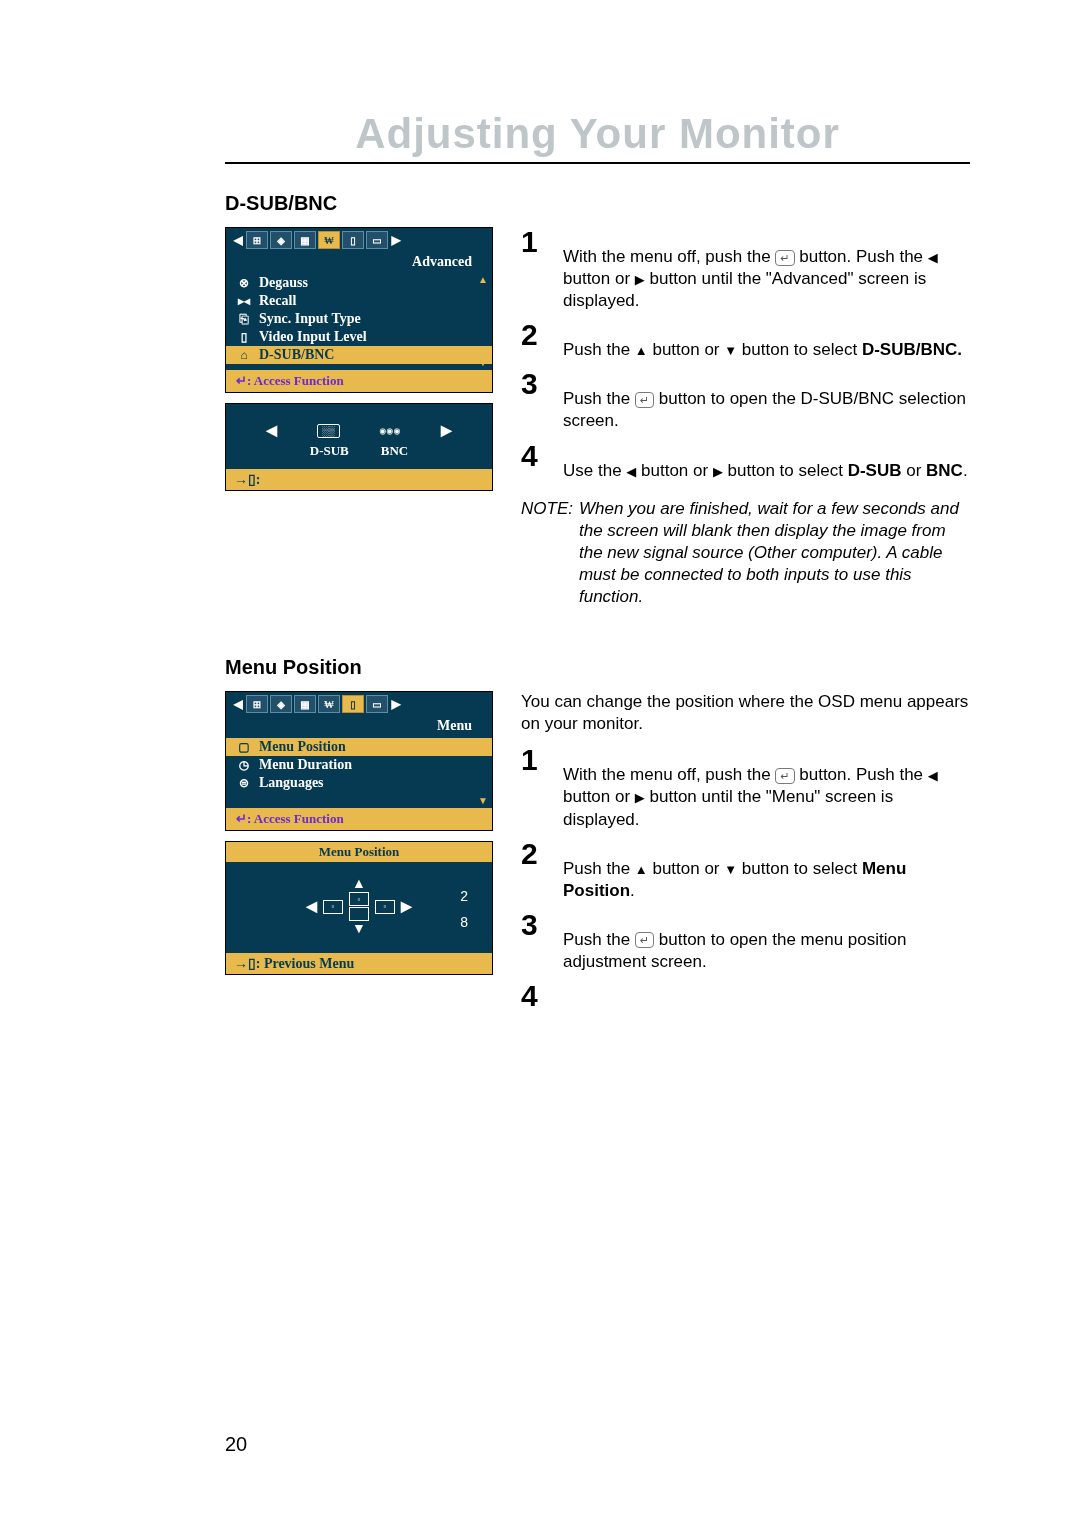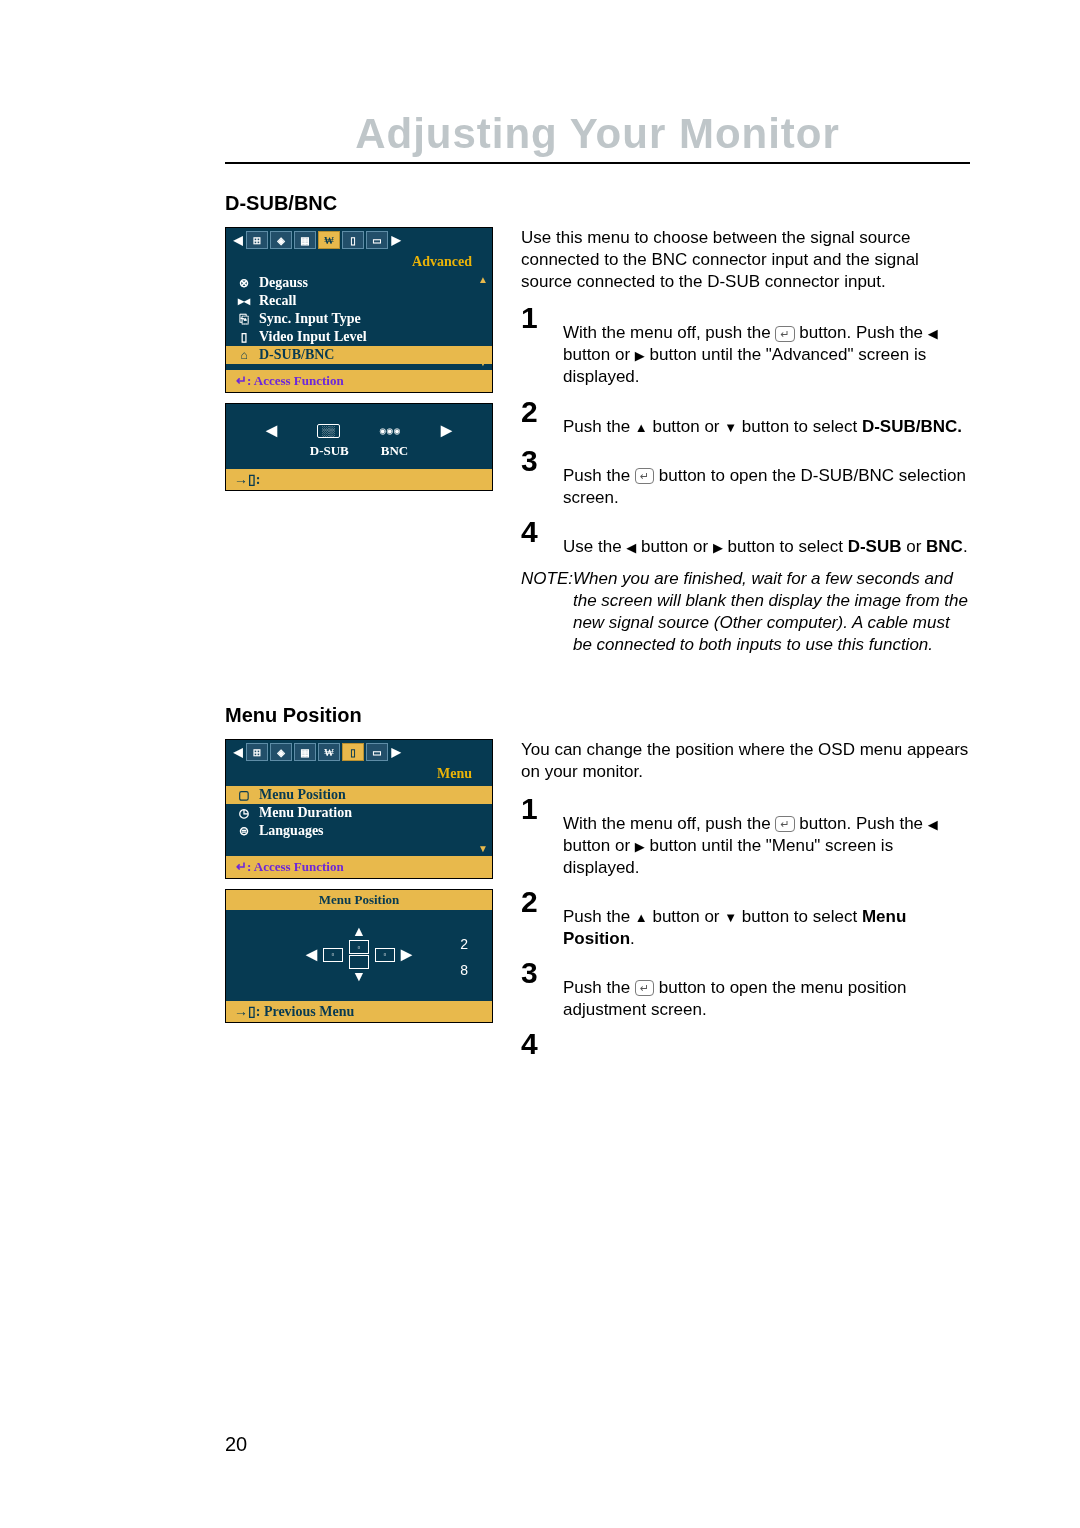--- a/index.html
+++ b/index.html
@@ -63,21 +63,21 @@
       background: #224f6a;
       border: 1px solid #5e8da7;
       display: flex; align-items: center; justify-content: center;
       font-size: 10px;
     }
     .osd-tabs .active { background: #e8b94c; color: #063a52; border-color: #b9902f;}
     .osd-tabs .arrow { background: transparent; border: none; color: #fff; font-size: 12px; width: 12px; }
     .osd-header {
       text-align: right;
       padding: 2px 20px 2px 8px;
-      color: #eab308;
+      color: #ffffff;
     }
     .osd-items {
       padding: 2px 10px 6px 10px;
       position: relative;
     }
     .osd-items .carets { position: absolute; right: 4px; color: #e8b94c; font-size: 10px; }
     .osd-items .caret-top { top: 2px; }
     .osd-items .caret-bottom { bottom: 2px; }
     .osd-item {
       display: flex;
@@ -133,22 +133,23 @@
     .step-num {
       font-family: Arial, sans-serif;
       font-size: 30px;
       font-weight: bold;
       line-height: 1;
       width: 24px;
     }
     .step-text { flex: 1; margin-top: 19px; }
     .note {
       font-style: italic;
-      margin-top: 10px;
-      display: flex;
+      margin-top: 16px;
+      display: flex;
+      gap: 6px;
     }
     .note-label { font-style: italic; flex-shrink:0; }
     .note-body { font-style: italic; }
     .tri { font-size: 13px; }
     .btn-glyph {
       display: inline-block;
       border: 1px solid #7a7a7a;
       border-radius: 4px;
       padding: 0 4px;
       font-size: 11px;
@@ -225,21 +226,20 @@
         </div>
         <div class="labels">
           <span>D-SUB</span>
           <span>BNC</span>
         </div>
         <div class="foot"><span>→▯</span><span>:</span></div>
       </div>
     </div>
 
     <div class="right-col">
-      <p class="intro">Use this menu to choose between the signal source connected to the BNC connector input and the signal source connected to the D-SUB connector input.</p>
 
       <div class="step">
         <div class="step-num">1</div>
         <div class="step-text">
           <span>With the menu off, push the </span><span class="btn-glyph">↵</span><span> button. Push the </span><span class="tri">◀</span><span> button or </span><span class="tri">▶</span><span> button until the "Advanced" screen is displayed.</span>
         </div>
       </div>
 
       <div class="step">
         <div class="step-num">2</div>

